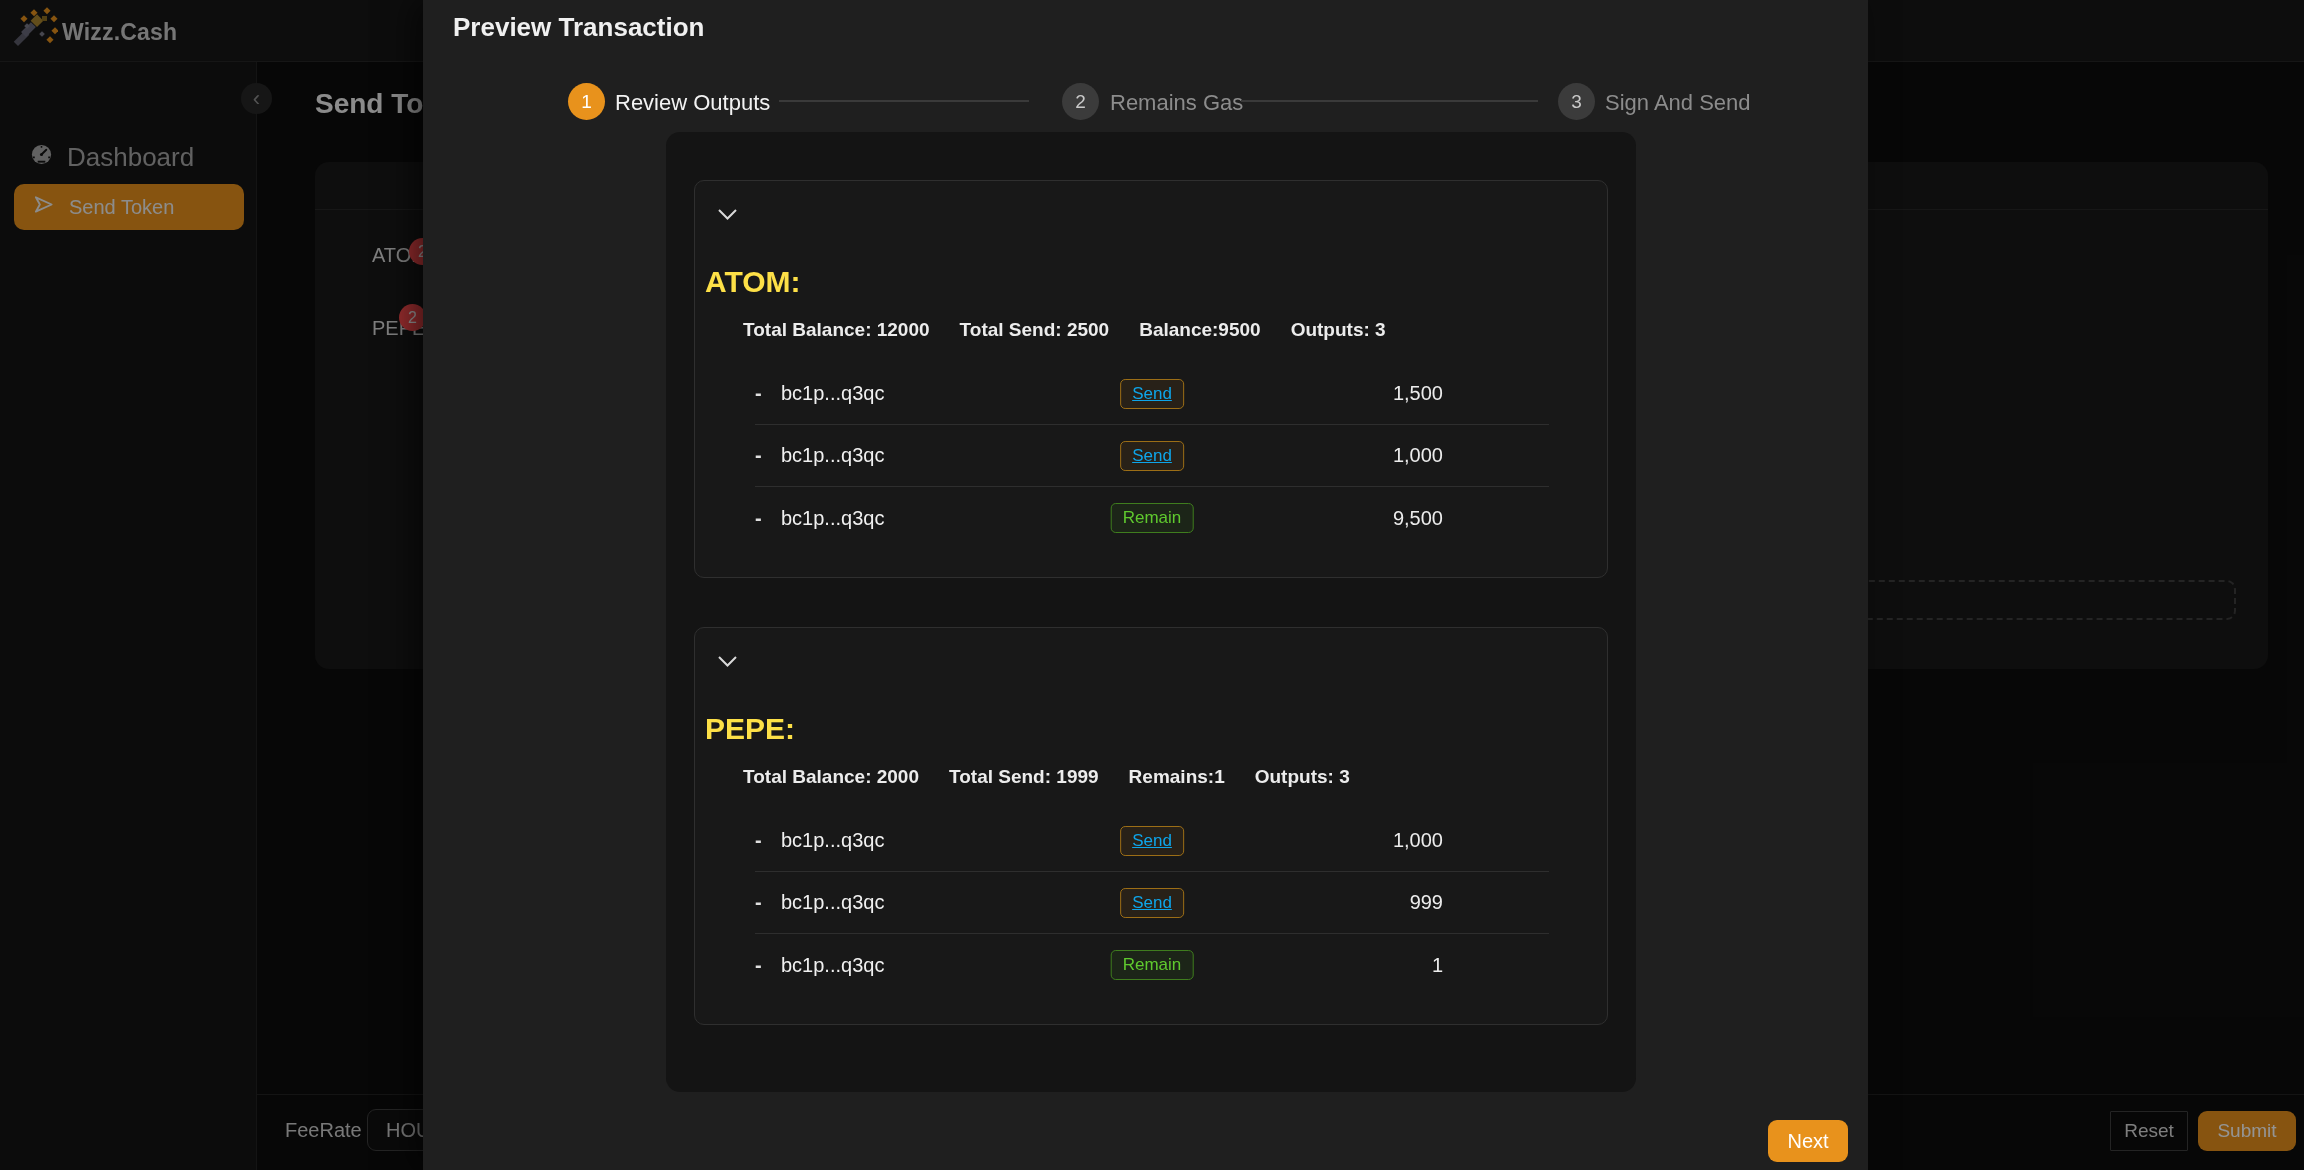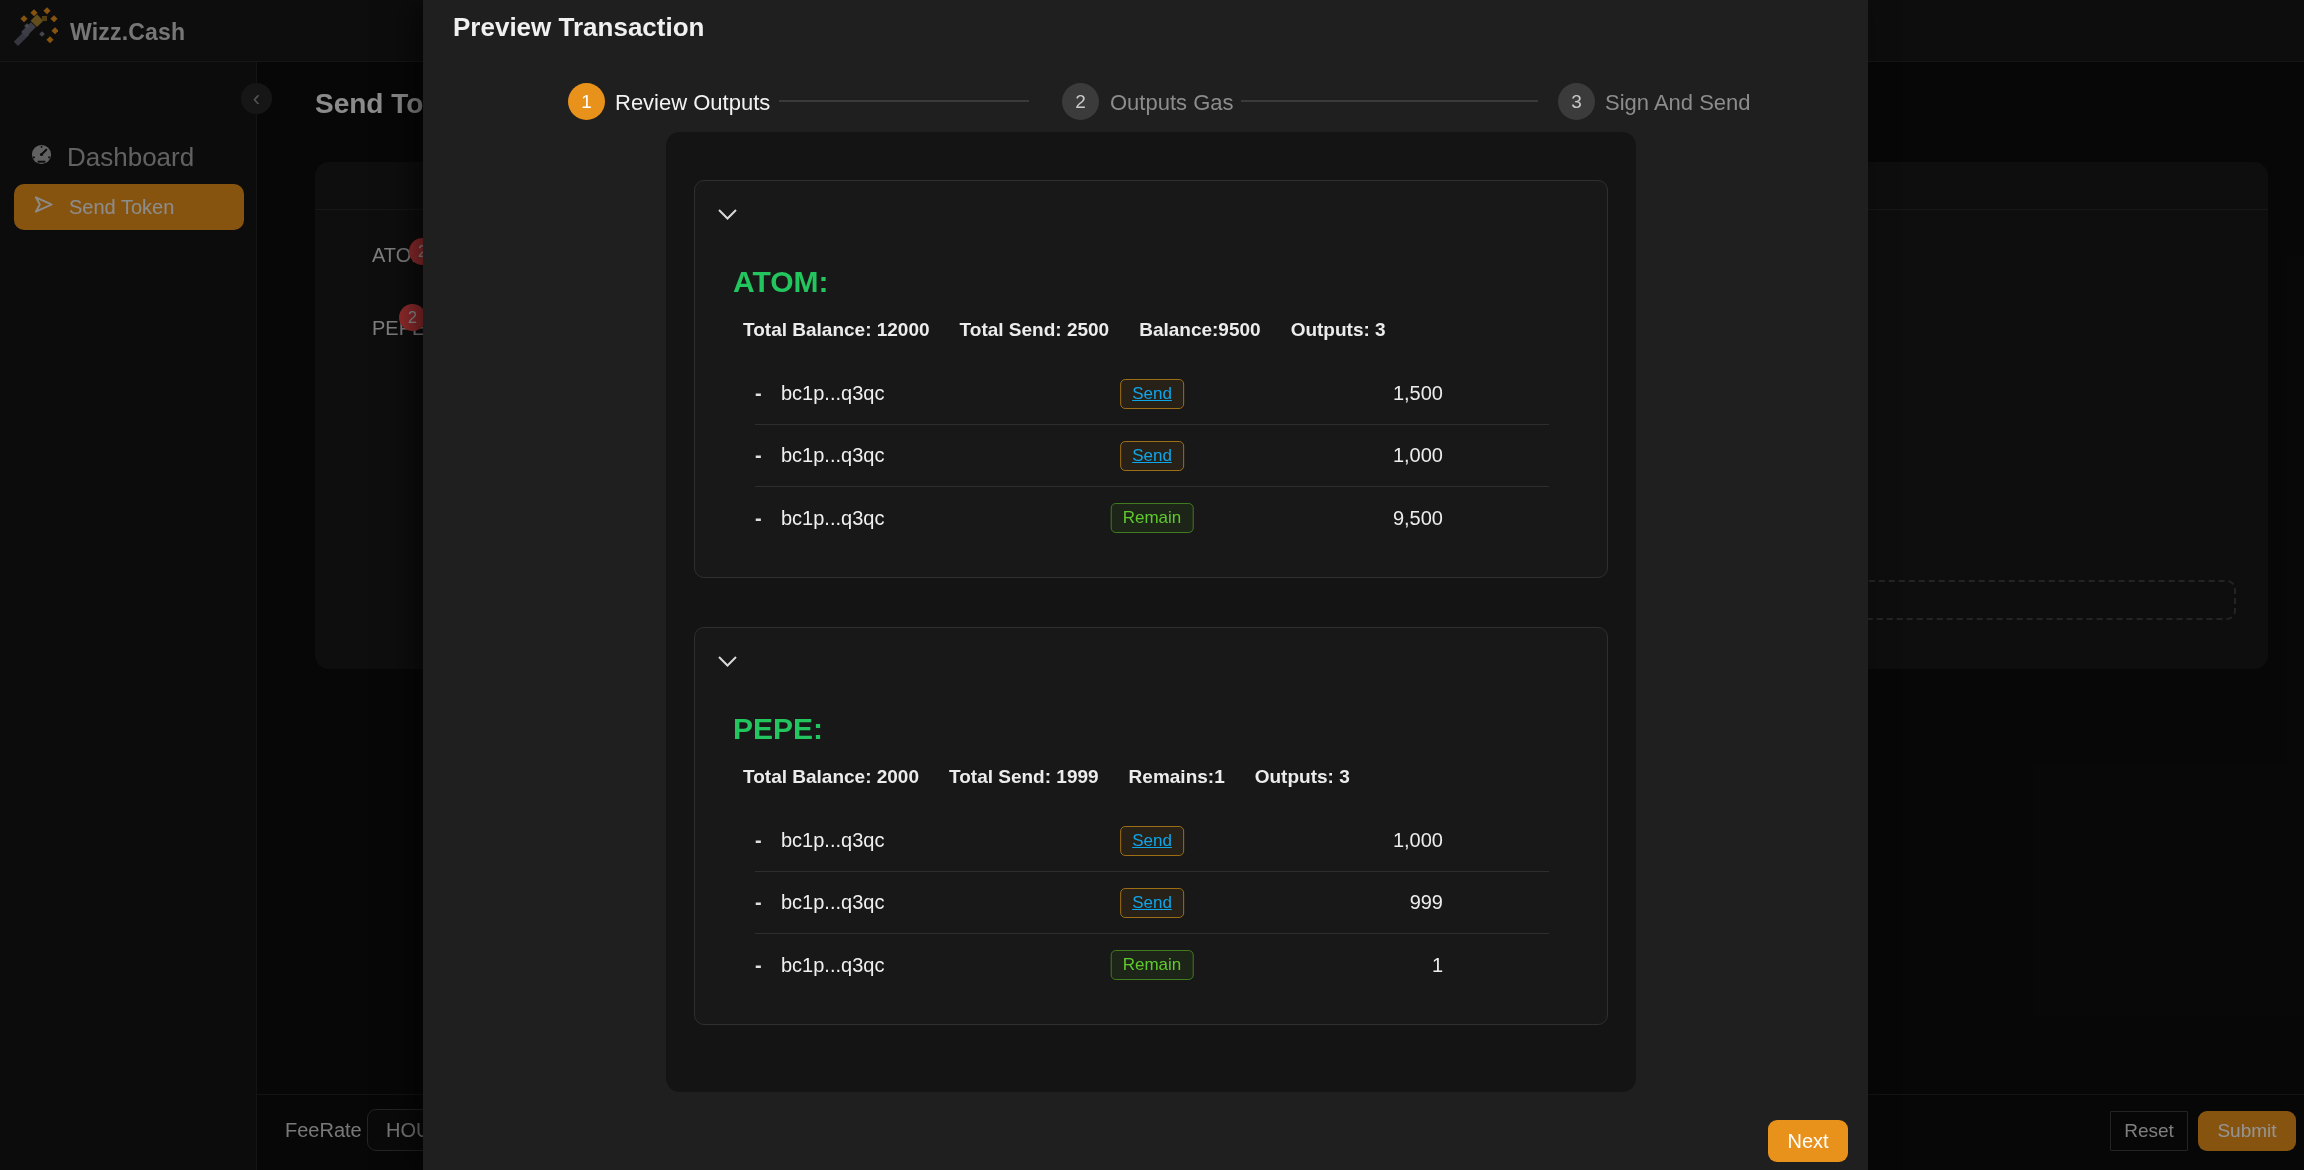--- a/index.html
+++ b/index.html
@@ -3,21 +3,21 @@
 <meta charset="utf-8">
 <style>
   * { margin:0; padding:0; box-sizing:border-box; }
   html,body { width:2304px; height:1170px; overflow:hidden; background:#0d0d0d;
               font-family:"Liberation Sans", sans-serif; }
   body { position:relative; }
 
   
   .app-header { position:absolute; left:0; top:0; width:2304px; height:62px;
                 background:#181818; border-bottom:1px solid #262626; z-index:1; }
-  .brand { position:absolute; left:12px; top:6px; display:flex; align-items:center; gap:12px; }
+  .brand { position:absolute; left:12px; top:6px; display:flex; align-items:center; gap:4px; }
   .brand-title { font-size:23px; font-weight:700; color:#cccccc; letter-spacing:.2px; }
   .hdr-right { position:absolute; right:0; top:0; height:62px; }
 
   .sidebar { position:absolute; left:0; top:62px; width:257px; bottom:0;
              background:#161616; border-right:1px solid #242424; z-index:1; }
   .side-item { position:absolute; left:30px; top:80px; display:flex; align-items:center; gap:14px;
                color:#a8a8a8; font-size:26px; }
   .side-item-active { position:absolute; left:14px; top:122px; width:230px; height:46px;
                       background:#e8921c; border-radius:10px; display:flex; align-items:center;
                       gap:14px; padding-left:18px; color:#f2f2f2; font-size:20px; }
@@ -69,21 +69,21 @@
   .step-label.idle { color:#8c8c8c; }
   .step-line { position:absolute; top:100px; height:2px; background:#3a3a3a; }
 
   .wrapper { position:absolute; left:243px; top:132px; width:970px; height:960px;
              background:#141414; border-radius:14px; }
   .token-card { position:absolute; left:28px; width:914px; height:398px; background:#181818;
                 border:1px solid #2f2f2f; border-radius:10px; }
   .token-card.c1 { top:48px; }
   .token-card.c2 { top:495px;padding-left:42px; }
   .card-chevron { position:absolute; left:22px; top:26px; }
-  .card-heading { position:absolute; left:38px; top:84px; font-size:30px; font-weight:700; color:#22c55e; }
+  .card-heading { position:absolute; left:10px; top:84px; font-size:30px; font-weight:700; color:#fde047; }
   .card-stats { position:absolute; left:48px; top:138px; display:flex; gap:30px;
                 font-size:19px; font-weight:600; color:#ececec; }
   .card-rows { position:absolute; left:60px; top:182px; width:794px; }
   .out-row { position:relative; height:62px; display:flex; align-items:center; }
   .out-row.sep { border-bottom:1px solid #2e2e2e; }
   .bullet { width:26px; font-size:20px; font-weight:700; color:#e0e0e0; }
   .addr { font-size:20px; font-weight:400; color:#f0f0f0; }
   .tag { position:absolute; left:50%; transform:translateX(-50%); font-size:17px;
          padding:4px 11px; border-radius:5px; }
   .tag.send { color:#0ea5e9; border:1px solid #9c6e16; background:rgba(232,146,28,0.08);text-decoration:underline; }
@@ -171,21 +171,21 @@
 
 <div class="overlay"></div>
 
 <div class="modal">
   <div class="modal-title">Preview Transaction</div>
 
   <div class="step-circle active" style="left:145px">1</div>
   <div class="step-label active" style="left:192px">Review Outputs</div>
   <div class="step-line" style="left:356px;width:250px"></div>
   <div class="step-circle idle" style="left:639px">2</div>
-  <div class="step-label idle" style="left:687px">Outputs Gas</div>
+  <div class="step-label idle" style="left:687px">Remains Gas</div>
   <div class="step-line" style="left:818px;width:297px"></div>
   <div class="step-circle idle" style="left:1135px">3</div>
   <div class="step-label idle" style="left:1182px">Sign And Send</div>
 
   <div class="wrapper">
 
     <div class="token-card c1">
       <span class="card-chevron">
         <svg width="21" height="13" viewBox="0 0 21 13" fill="none" stroke="#d9d9d9" stroke-width="2">
             <polyline points="2,2 10.5,10.5 19,2"></polyline>

